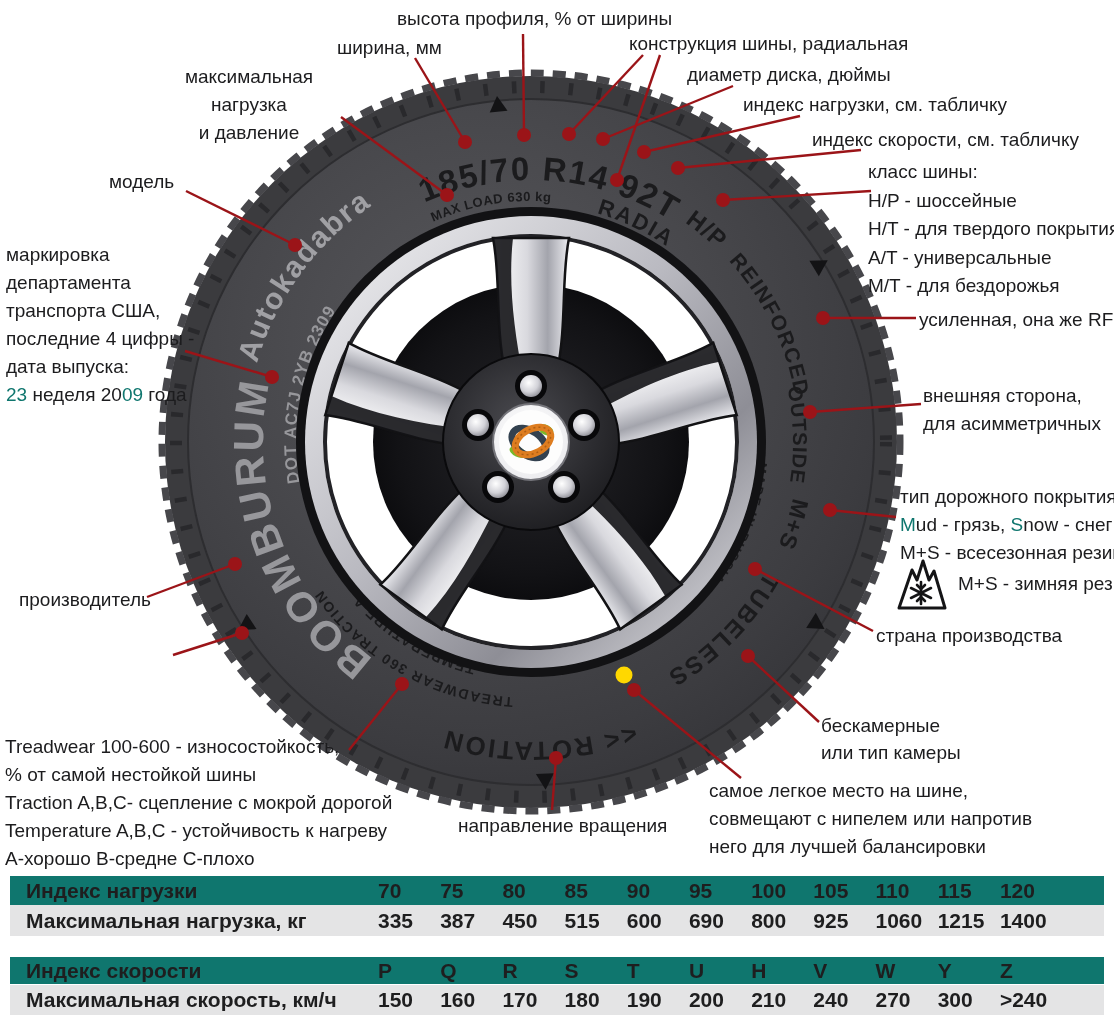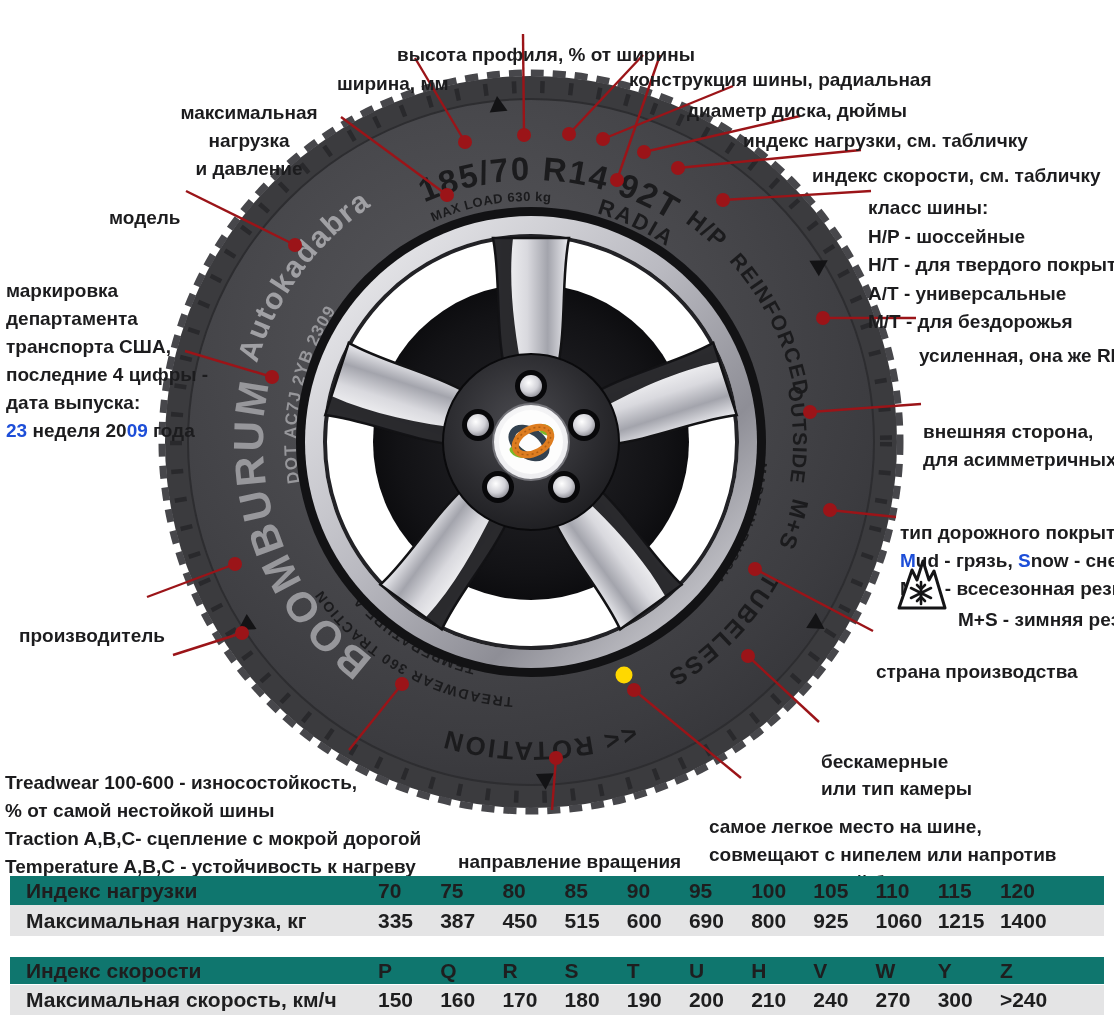--- a/index.html
+++ b/index.html
@@ -1,20 +1,20 @@
 <!DOCTYPE html>
 <html><head>
 <meta charset="utf-8">
 <style>
   html,body{margin:0;padding:0;background:#fff;}
   #canvas{position:relative;width:1114px;height:1024px;background:#ffffff;overflow:hidden;
           font-family:"Liberation Sans",sans-serif;}
   svg{position:absolute;left:0;top:0;}
-  .lab{position:absolute;font-size:19px;font-weight:bold;color:#1c1c1e;line-height:28px;white-space:nowrap;margin-top:36px;}
-  .rd{color:#1d4ed8;}
+  .lab{position:absolute;font-size:19px;font-weight:normal;color:#1c1c1e;line-height:28px;white-space:nowrap;}
+  .rd{color:#0f766e;}
   .ctr{text-align:center;}
   .tline{display:block;}
   .ind{padding-left:27px;}
   
   .tbl-row{position:absolute;left:10px;width:1094px;display:flex;align-items:center;
            font-weight:bold;color:#1e1e1f;font-size:21px;padding-right:0;box-sizing:border-box;}
   .tbl-row .lbl{width:352px;padding-left:16px;flex:none;}
   .tbl-row .cell{flex:1;text-align:left;}
   .tbl-row .pad{flex:none;width:42px;}
   .hdr{background:#0f766e;}
@@ -302,20 +302,21 @@
 
 <div class="lab" style="left:19px;top:586px;">производитель</div>
 <div class="lab" style="left:876px;top:622px;">страна производства</div>
 
 
 <div class="lab" style="left:5px;top:733px;">
   <span class="tline">Treadwear 100-600 - износостойкость,</span>
   <span class="tline">% от самой нестойкой шины</span>
   <span class="tline">Traction A,B,C- сцепление с мокрой дорогой</span>
   <span class="tline">Temperature A,B,C - устойчивость к нагреву</span>
+  <span class="tline">А-хорошо В-средне С-плохо</span>
 </div>
 
 <div class="lab" style="left:458px;top:812px;">направление вращения</div>
 
 <div class="lab" style="left:821px;top:712px;line-height:27px;">
   <span class="tline">бескамерные</span>
   <span class="tline">или тип камеры</span>
 </div>
 
 <div class="lab" style="left:709px;top:777px;">

